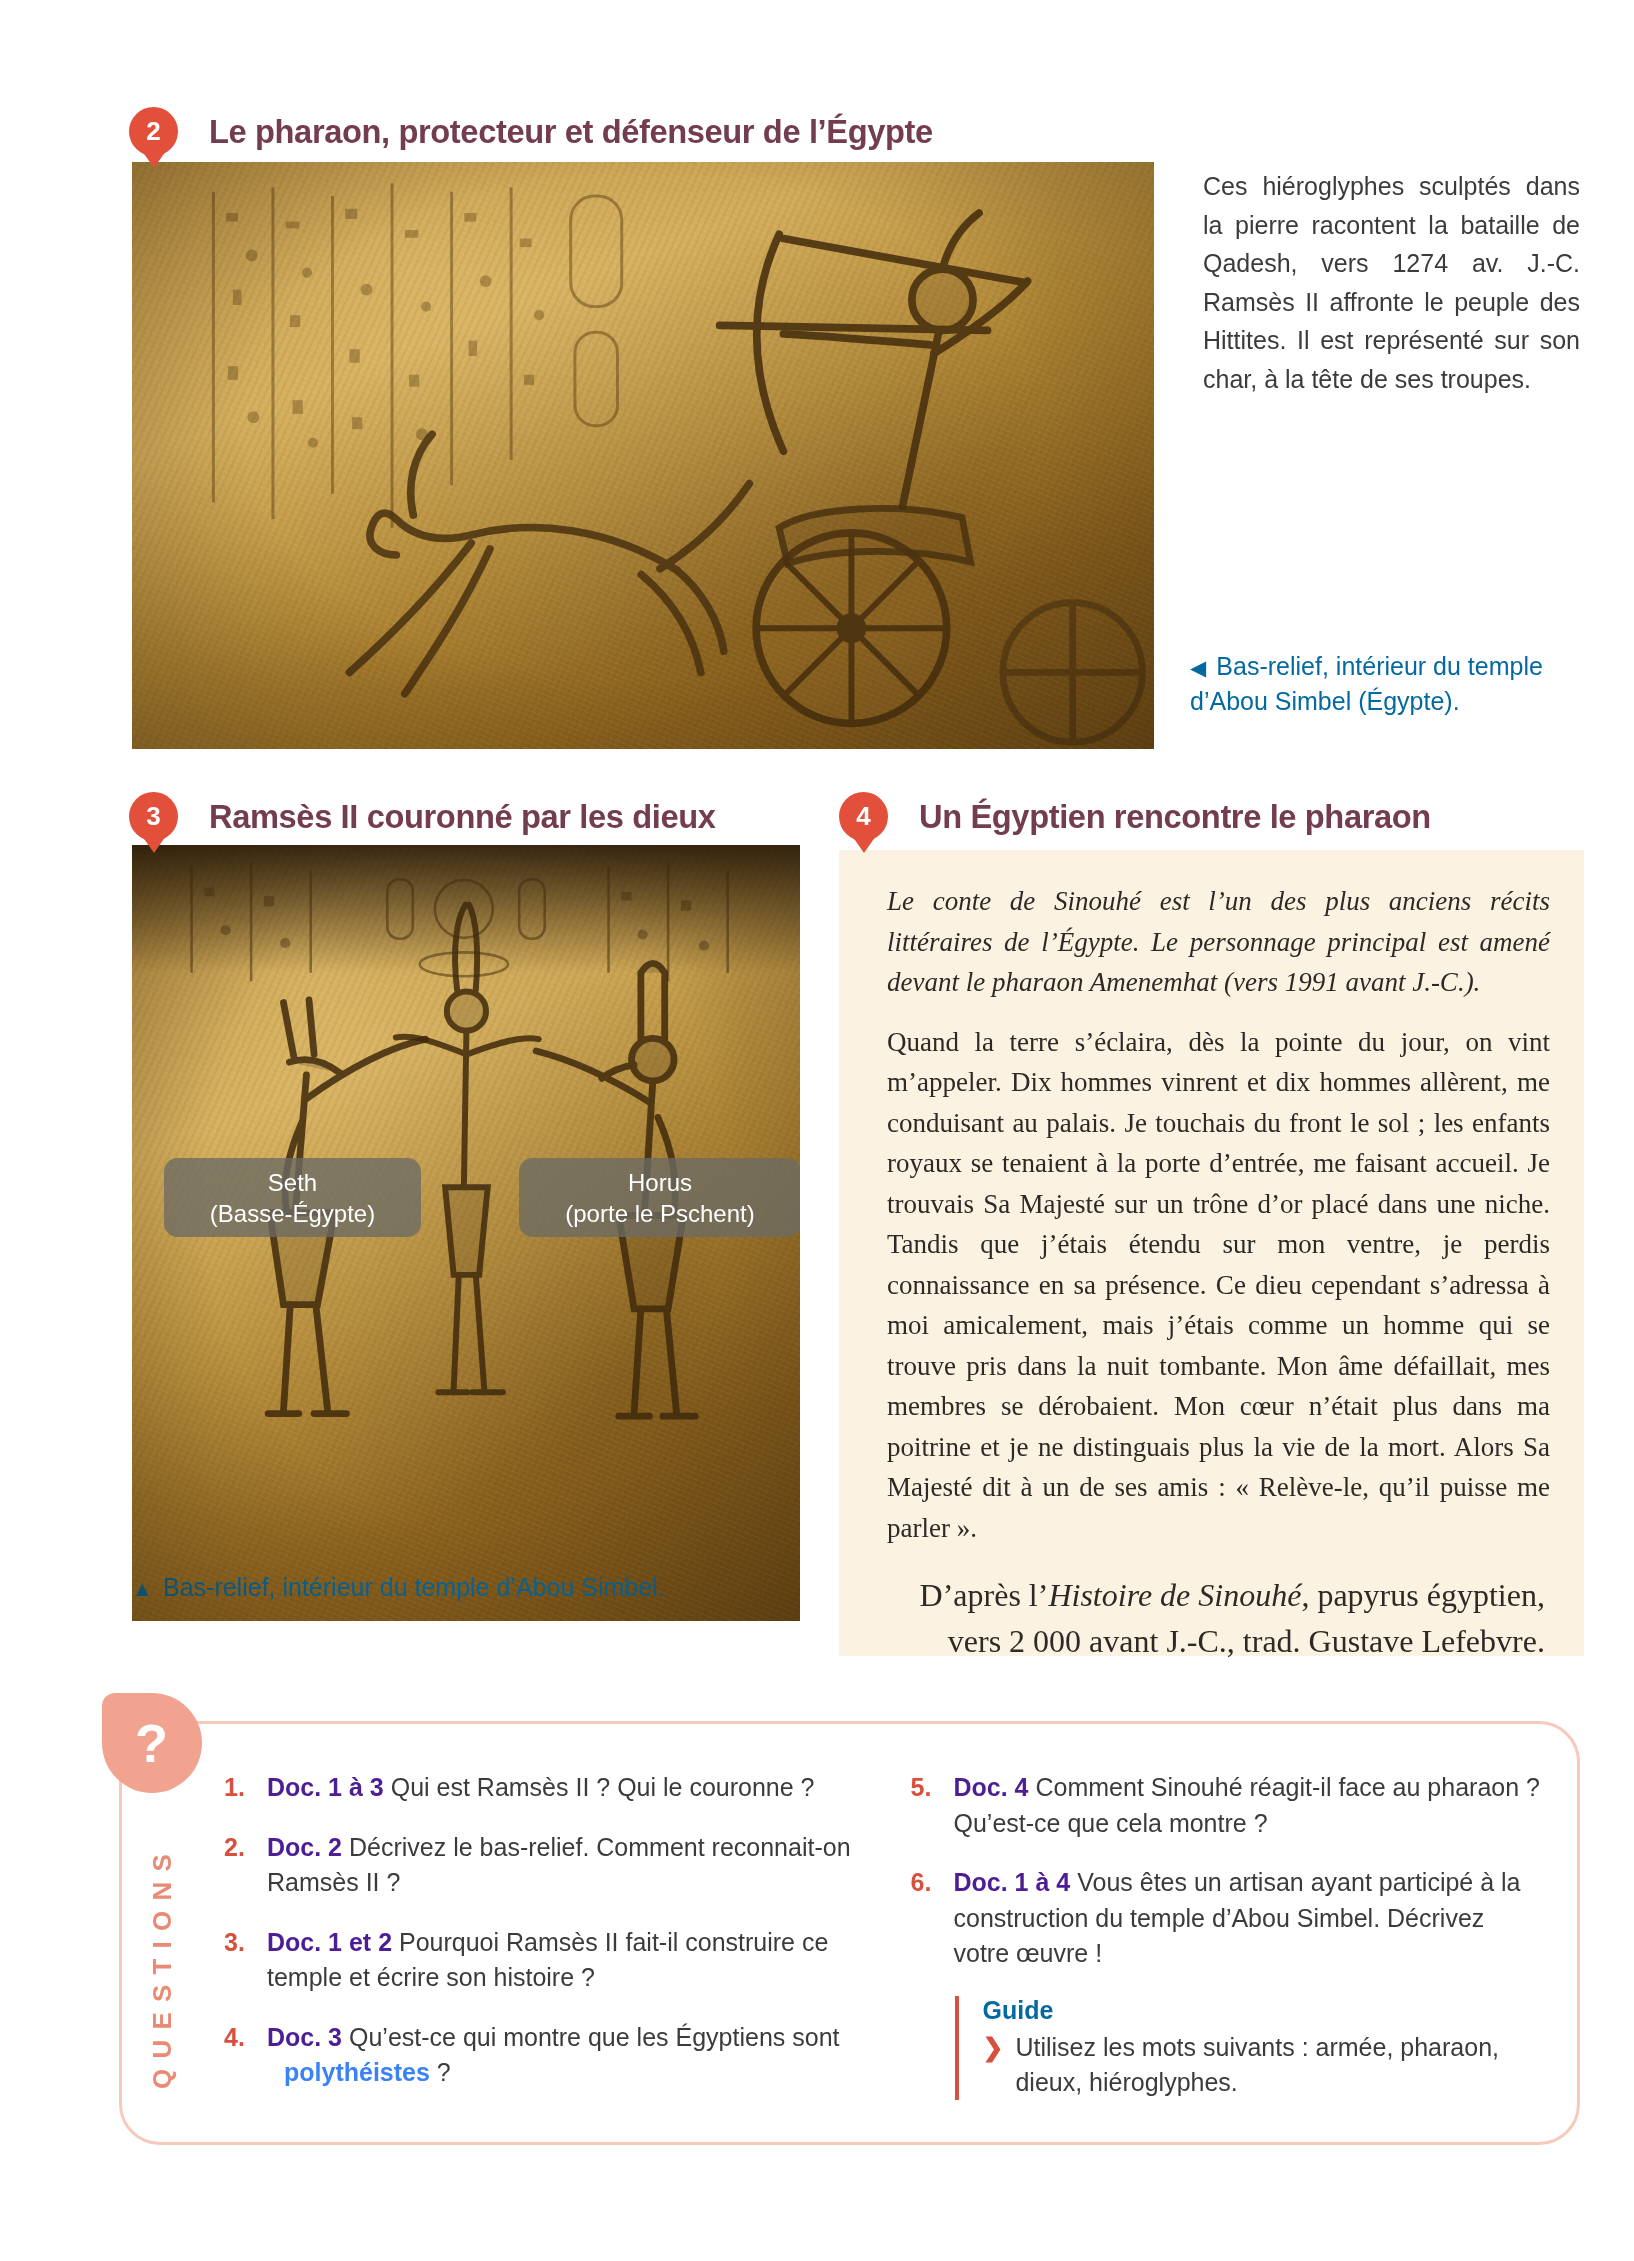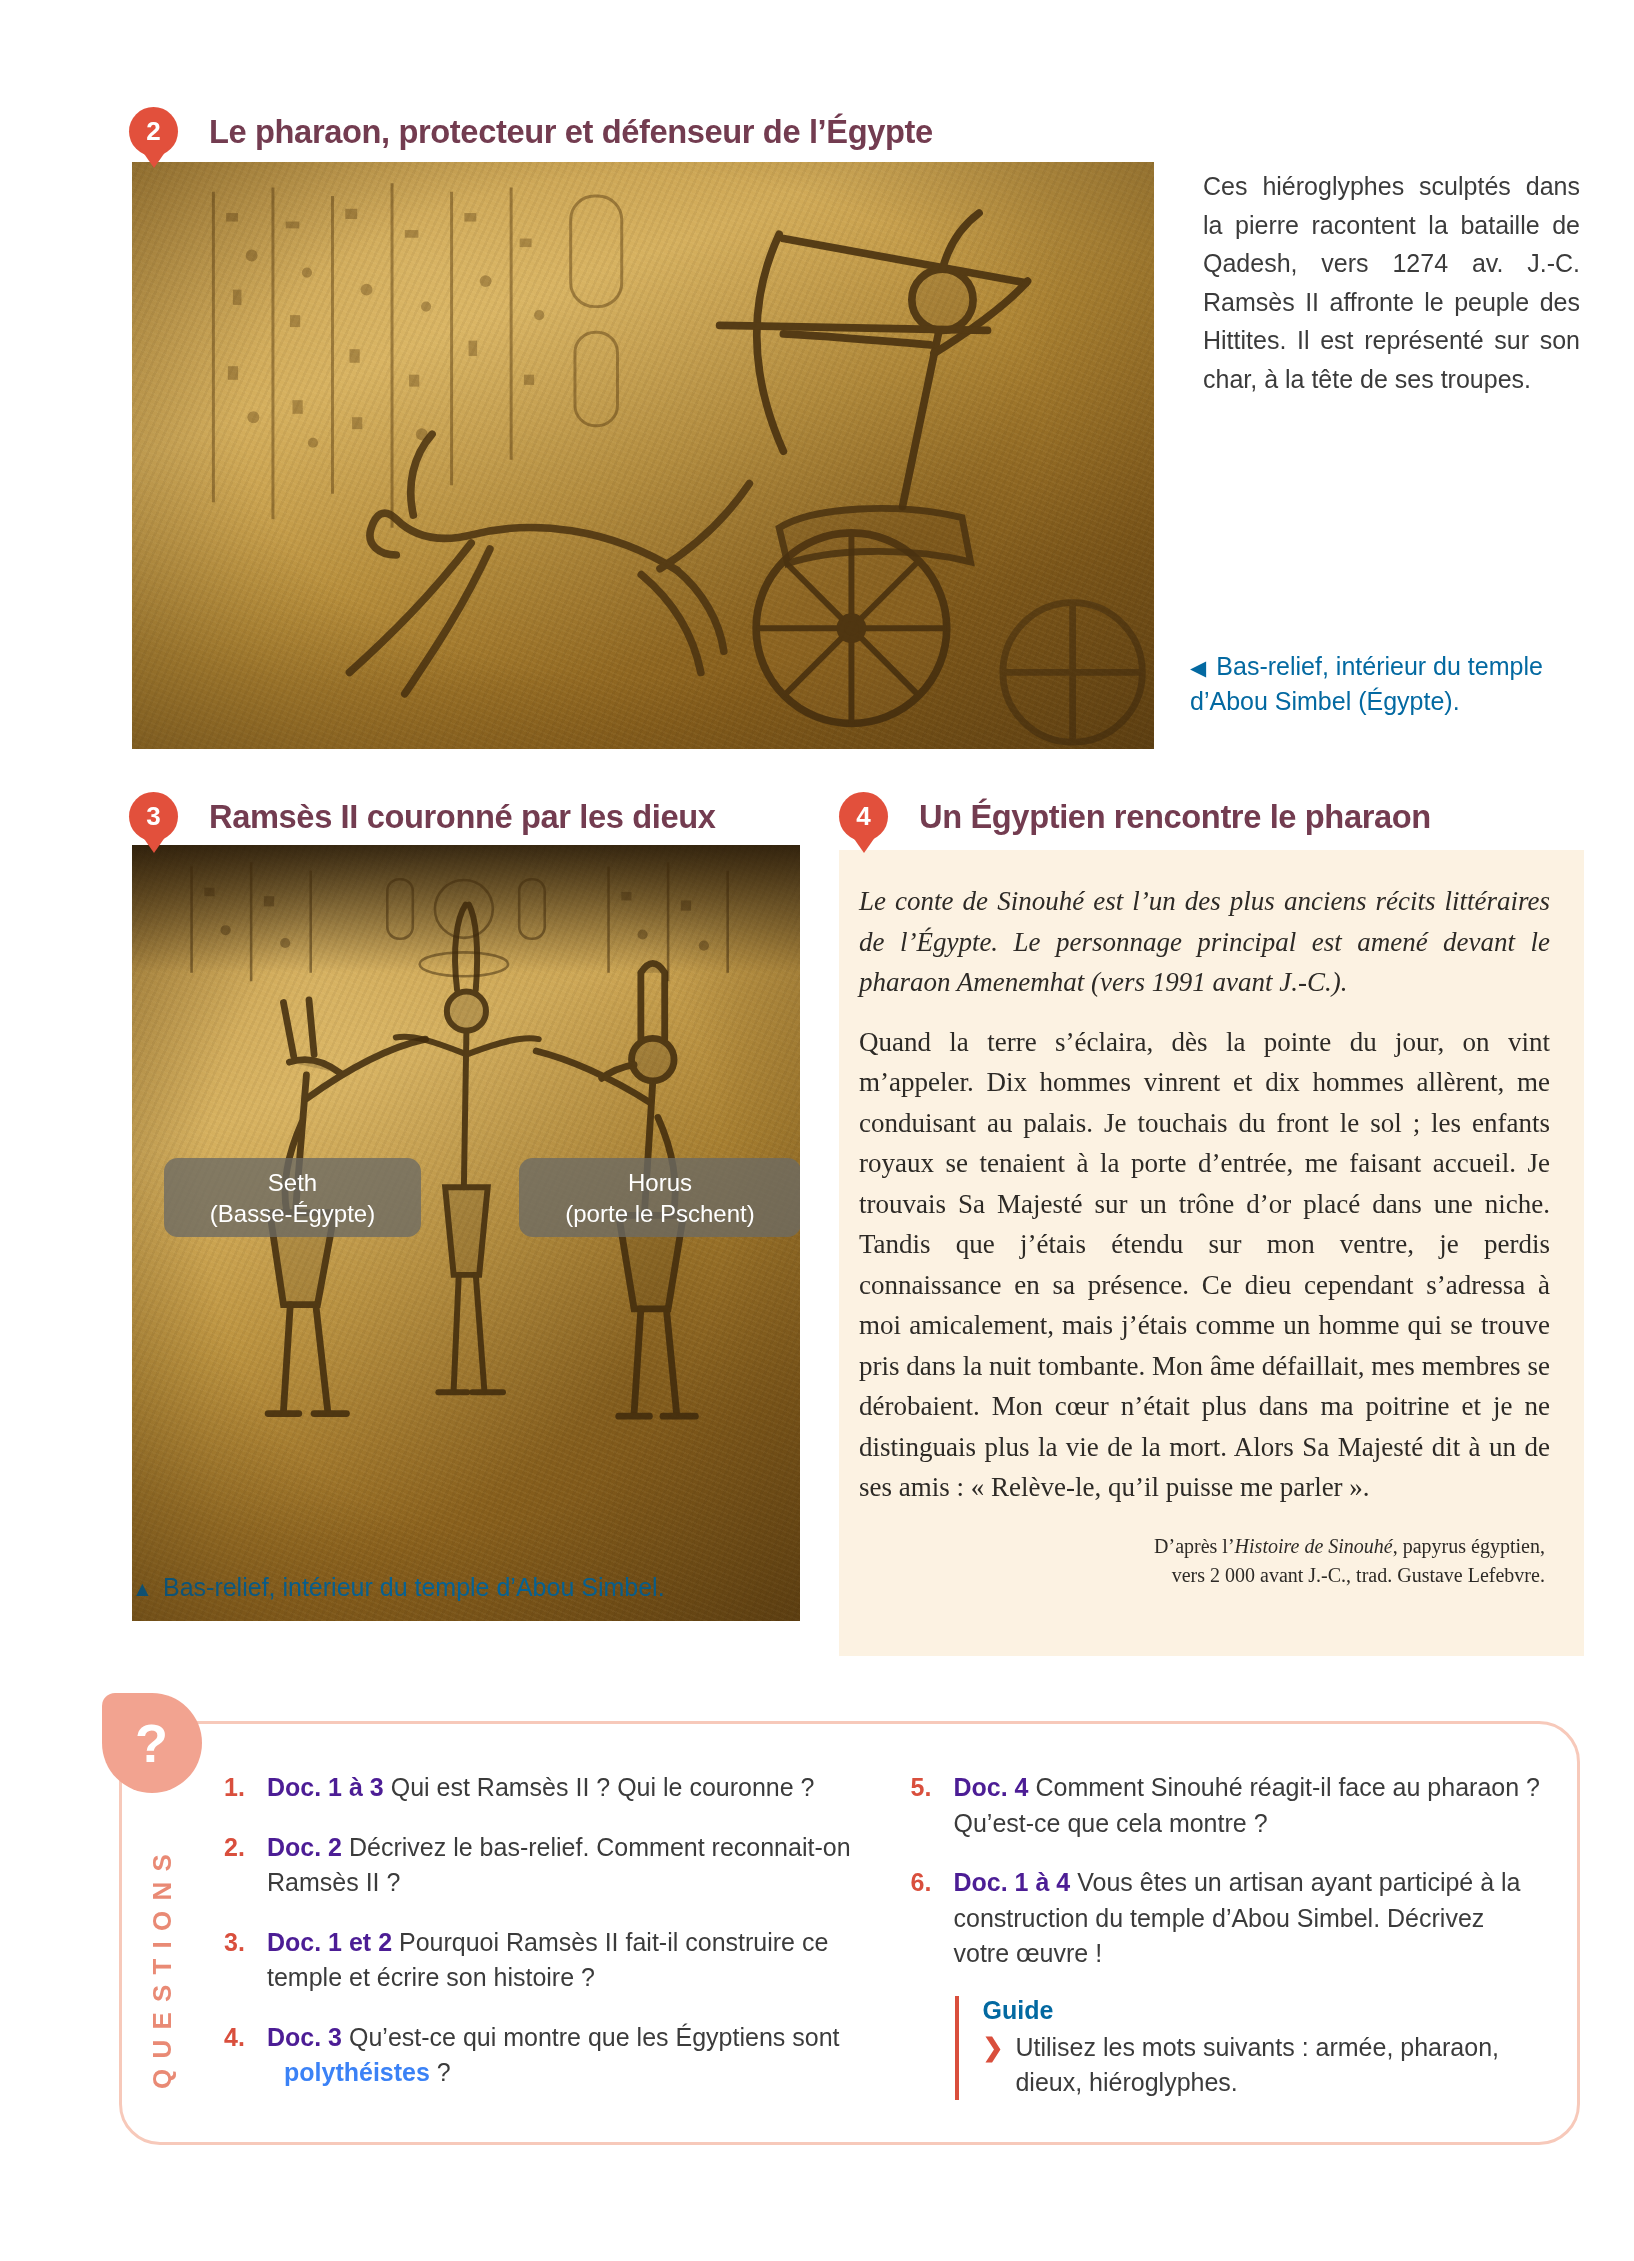--- a/index.html
+++ b/index.html
@@ -52,26 +52,26 @@
   }
   
   .side-text{
     position:absolute;font-size:25px;line-height:1.54;text-align:justify;color:#3b3b3b;
   }
   .caption{position:absolute;color:#0369a1;font-size:25px;line-height:1.4;}
   .caption .tri{font-size:21px;margin-right:10.2px;}
   
   .quote-box{
     position:absolute;background:#fcf2e2;
-    padding:31px 34px 29px 20px;box-sizing:border-box;
+    padding:31px 34px 29px 48px;box-sizing:border-box;
     font-family:"Liberation Serif",serif;color:#2d2a26;
   }
   .quote-intro{font-style:italic;font-size:27px;line-height:1.5;text-align:justify;margin:0 0 19px 0;}
   .quote-body{font-size:27px;line-height:1.5;text-align:justify;margin:0 0 24px 0;}
-  .quote-src{font-size:20px;line-height:1.45;text-align:right;padding-right:5.1px;}
+  .quote-src{font-size:32px;line-height:1.45;text-align:right;padding-right:5.1px;}
   
   .questions-box{
     position:absolute;border:3.4px solid #f7c9ba;border-radius:41px;box-sizing:border-box;
     background:#ffffff;
   }
   .qmark-blob{
     position:absolute;left:-20.4px;top:-31px;width:100px;height:100px;
     background:#f2a390;border-radius:13.6px 52% 52% 52%;
     display:flex;align-items:center;justify-content:center;
     color:#ffffff;font-size:54px;font-weight:bold;z-index:4;

